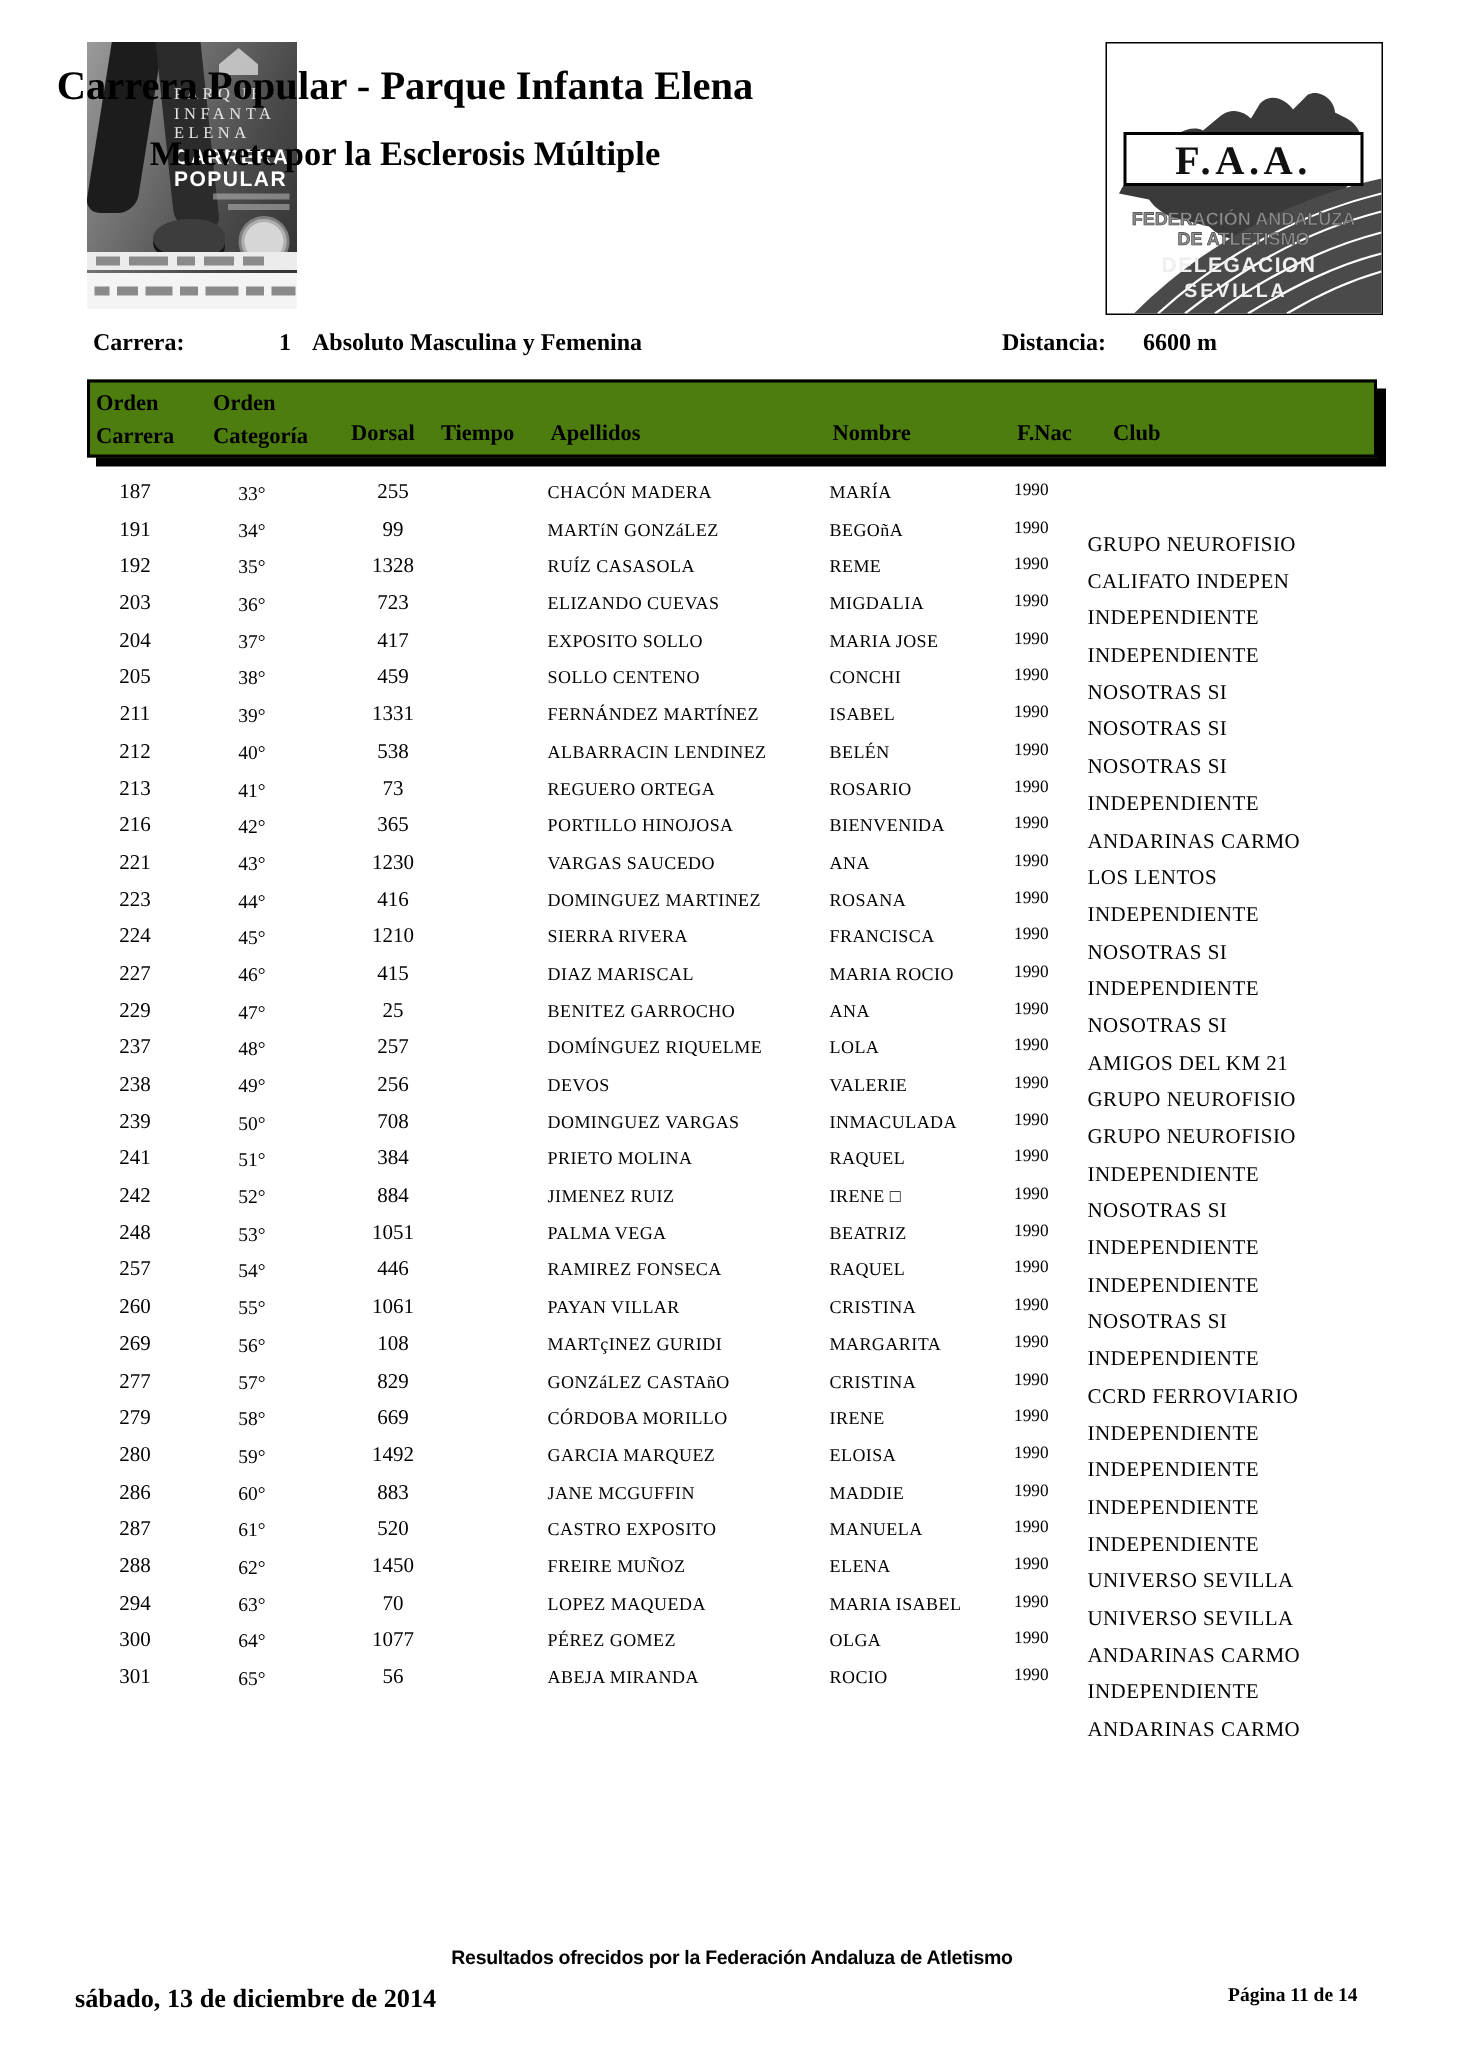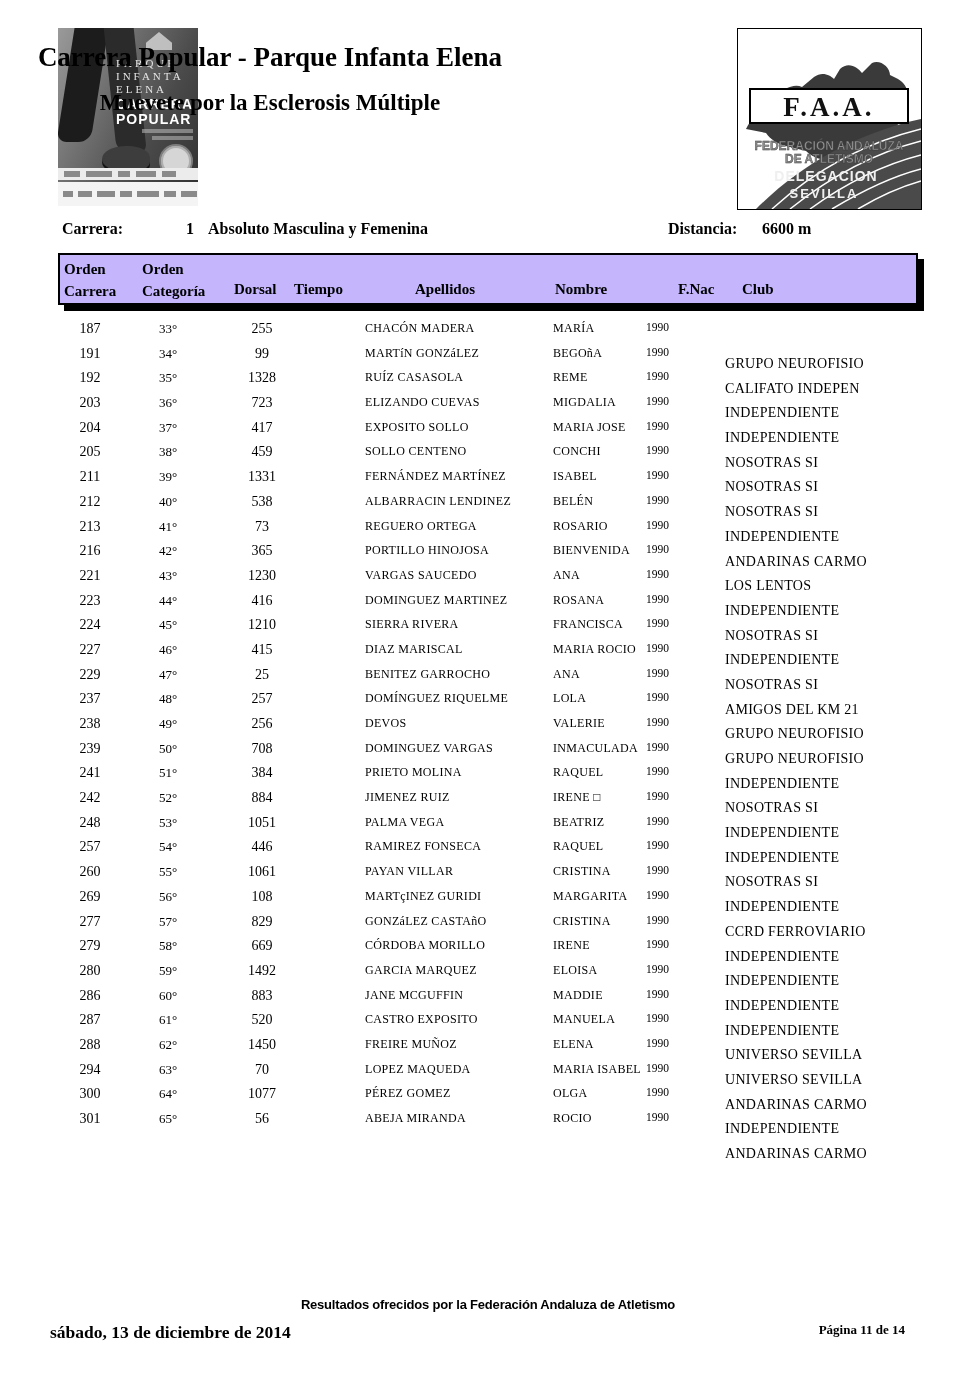--- a/index.html
+++ b/index.html
@@ -30,42 +30,42 @@
   .faa-box{position:absolute;left:737px;top:28px;width:185px;height:182px;border:1px solid #000;box-sizing:border-box;background:#fff;}
   
   .race-info{position:absolute;left:0;top:220px;width:100%;height:22px;font-weight:bold;font-size:16px;}
   .ri-carrera-label{position:absolute;left:62px;}
   .ri-carrera-number{position:absolute;left:186px;}
   .ri-carrera-name{position:absolute;left:208px;}
   .ri-dist-label{position:absolute;left:668px;}
   .ri-dist-value{position:absolute;left:762px;}
   
   .thead{position:absolute;left:58px;top:253px;width:860px;height:52px;border:2px solid #000;
-    box-sizing:border-box;background:#c4b5fd;box-shadow:6px 6px 0 0 #000;font-weight:bold;font-size:15px;}
+    box-sizing:border-box;background:#4d7c0f;box-shadow:6px 6px 0 0 #000;font-weight:bold;font-size:15px;}
   .h2line{position:absolute;top:4px;line-height:1.45;}
   .h1line{position:absolute;bottom:5px;white-space:nowrap;}
   .h-ordcar{left:4px;}
   .h-ordcat{left:82px;}
   .h-dorsal{left:174px;}
   .h-tiempo{left:234px;margin-top:30px;}
-  .h-apellidos{left:307px;margin-left:48px;}
+  .h-apellidos{left:307px;}
   .h-nombre{left:495px;}
   .h-fnac{left:618px;}
   .h-club{left:682px;}
   
   .tbody{position:absolute;left:58px;top:318px;width:870px;}
   .trow{position:relative;height:24.7px;}
   .cell{position:absolute;top:3px;white-space:nowrap;}
   .c-orden{left:2px;width:60px;text-align:center;font-size:14px;}
   .c-categoria{left:82px;width:56px;text-align:center;font-size:13px;}
   .c-dorsal{left:170px;width:68px;text-align:center;font-size:14px;}
   .c-tiempo{left:240px;font-size:13px;}
   .c-apellidos{left:307px;font-size:12px;letter-spacing:.3px;}
   .c-nombre{left:495px;font-size:12px;letter-spacing:.3px;}
-  .c-fnac{left:588px;font-size:11.5px;text-align:right;}
+  .c-fnac{left:618px;font-size:11.5px;text-align:right;}
   .c-club{left:667px;font-size:14px;letter-spacing:.3px;margin-top:35px;}
   
   .footer-credit{position:absolute;left:0;top:1297px;width:100%;text-align:center;
     font-family:"Liberation Sans",sans-serif;font-size:13px;font-weight:bold;letter-spacing:-.2px;}
   .footer-date{position:absolute;left:50px;top:1322px;font-size:17.5px;font-weight:bold;}
   .footer-page{position:absolute;right:71px;top:1322px;font-size:13px;font-weight:bold;}
   svg text{font-family:"Liberation Sans",sans-serif;}
 </style>
 </head>
 <body>

